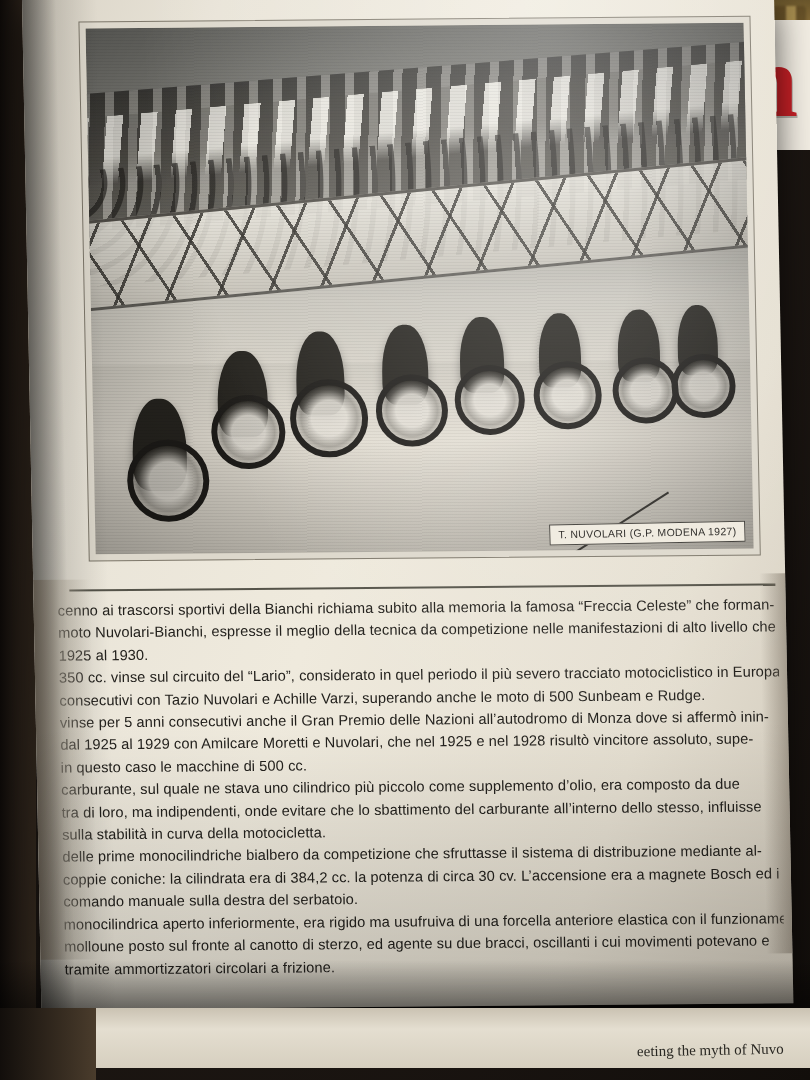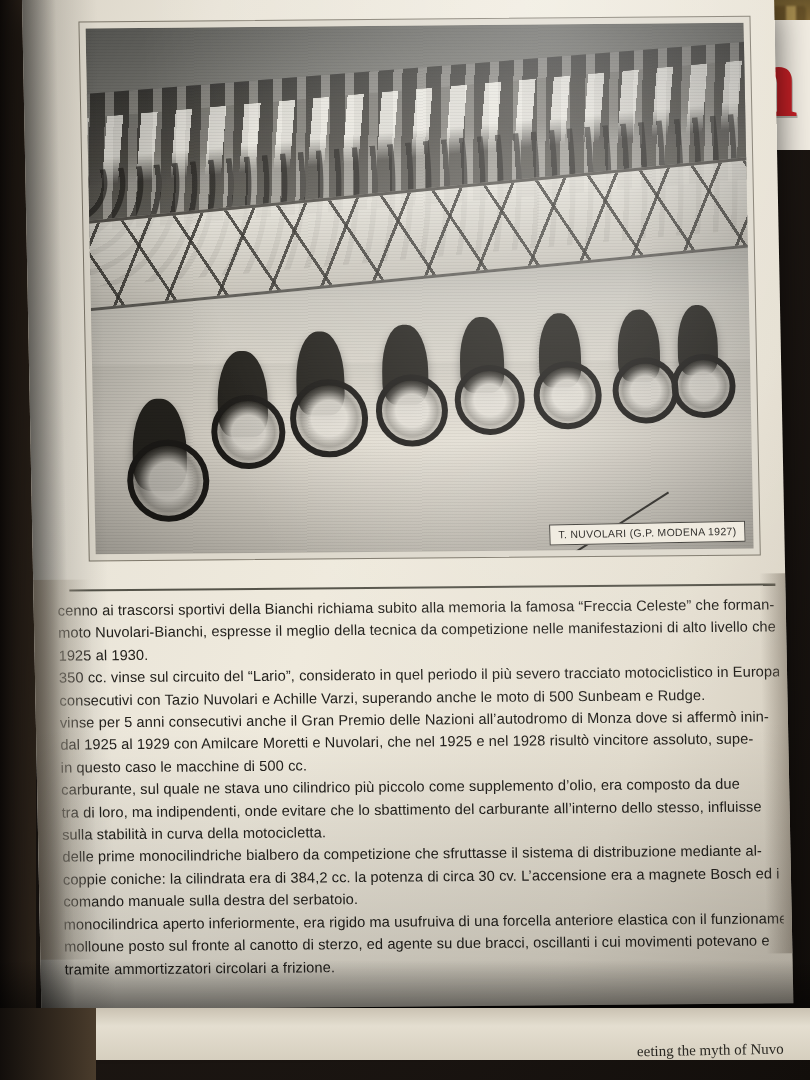--- a/index.html
+++ b/index.html
@@ -302,21 +302,21 @@
     right: 0; top: 580px;
     width: 26px; height: 380px;
     background: linear-gradient(270deg, rgba(120,110,96,.55), rgba(233,228,216,0));
     pointer-events: none;
   }
 
   
   .bottom-strip {
     position: absolute;
     left: 0; top: 1008px;
-    width: 810px; height: 52px;
+    width: 810px; height: 60px;
     background: linear-gradient(180deg, #cac2b2 0%, #e4ded0 35%, #d6cfbf 100%);
   }
   .bottom-strip .eng {
     position: absolute;
     right: 26px;
     top: 34px;
     font-size: 15px;
     color: #2a2823;
     font-family: "Liberation Serif", serif;
     white-space: nowrap;

